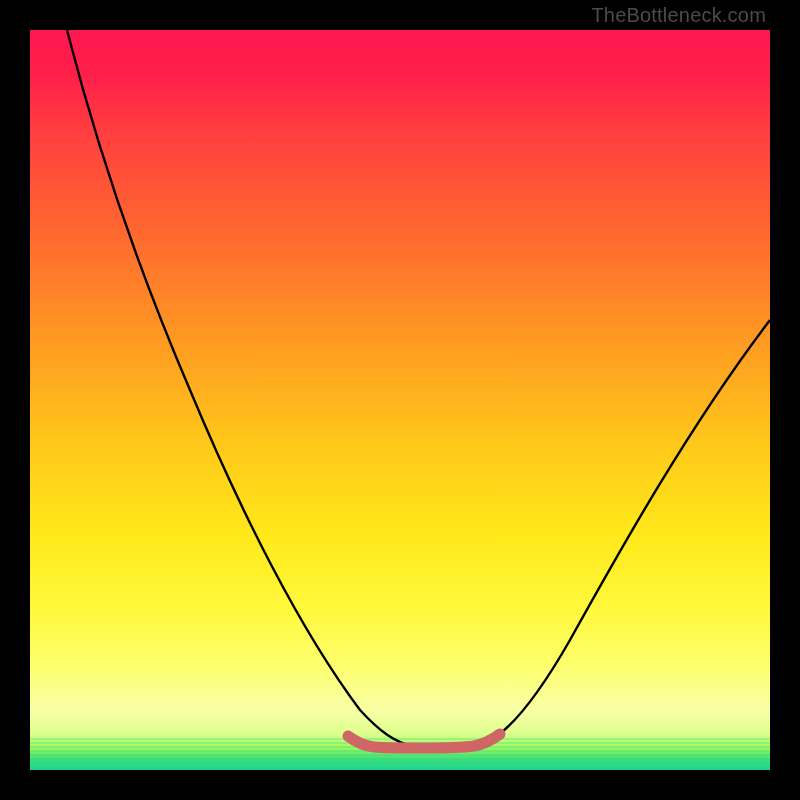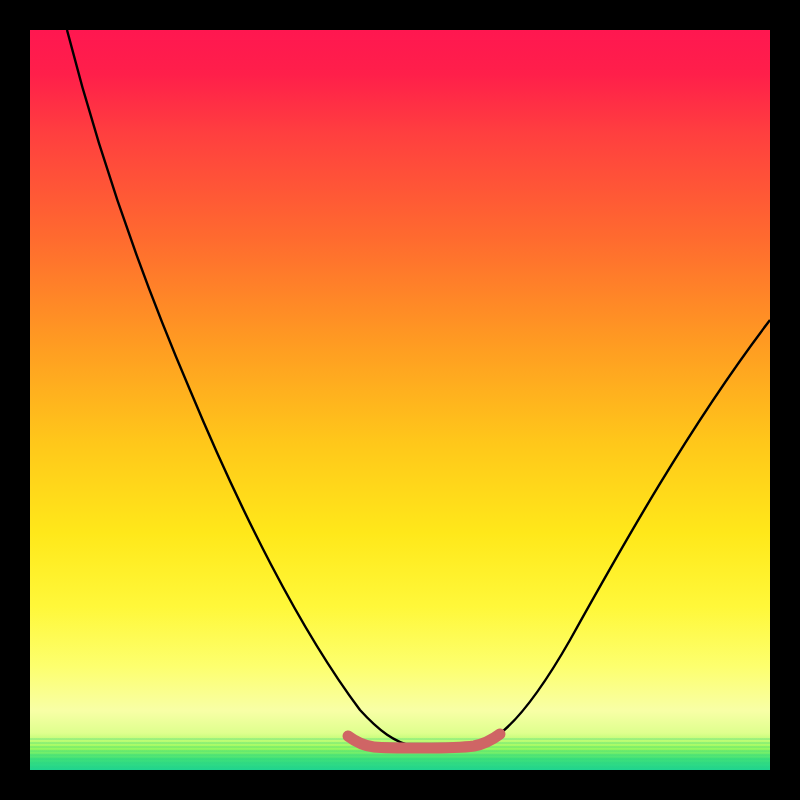--- a/index.html
+++ b/index.html
@@ -95,13 +95,14 @@
                C 326,712 334,716 344,717
                C 356,718 372,718 392,718
                C 412,718 430,718 444,716
                C 454,714 462,710 470,704" fill="none" stroke="#cf6565" stroke-width="11" stroke-linecap="round" stroke-linejoin="round"></path>
 
       <circle cx="318" cy="706" r="5" fill="#cf6565"></circle>
       <circle cx="470" cy="704" r="5" fill="#cf6565"></circle>
     </svg>
   </div>
 
+  <div class="watermark">TheBottleneck.com</div>
 </div>
 
 </body></html>

